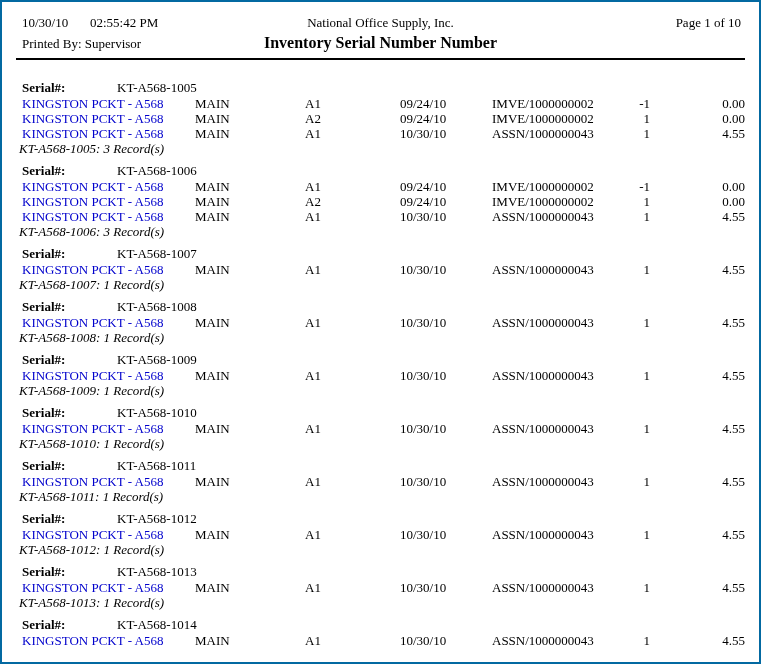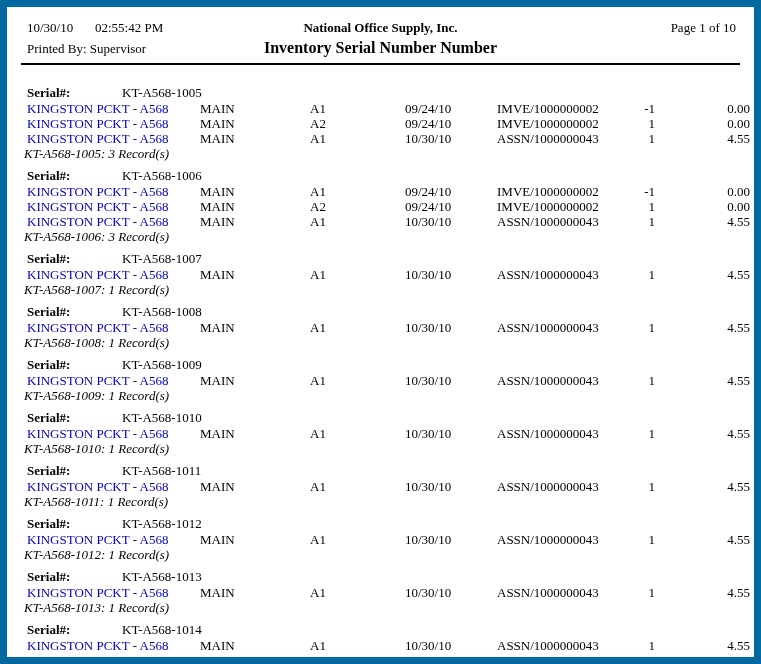--- a/index.html
+++ b/index.html
@@ -5,31 +5,31 @@
   html, body {
     margin: 0;
     padding: 0;
     background: #ffffff;
   }
   .page {
     position: relative;
     width: 761px;
     height: 664px;
     box-sizing: border-box;
-    border: 7px solid #0369a1;
+    border: 2px solid #0369a1;
     background: #ffffff;
     font-family: "Liberation Serif", "DejaVu Serif", serif;
     font-size: 13px;
     color: #000;
     overflow: hidden;
   }
   
   .hdr-date    { position: absolute; left: 20px;  top: 13px; white-space: nowrap; }
   .hdr-time    { position: absolute; left: 88px;  top: 13px; white-space: nowrap; }
-  .hdr-company { position: absolute; left: 0; right: 0; top: 13px; text-align: center; font-weight: bold; }
+  .hdr-company { position: absolute; left: 0; right: 0; top: 13px; text-align: center; font-weight: normal; }
   .hdr-page    { position: absolute; right: 18px; top: 13px; white-space: nowrap; }
   .hdr-printed { position: absolute; left: 20px;  top: 34px; white-space: nowrap; }
   .hdr-title   { position: absolute; left: 0; right: 0; top: 32px; text-align: center; font-weight: bold; font-size: 16px; }
   .hdr-rule    { position: absolute; left: 14px; right: 14px; top: 56px; border-top: 2px solid #000; height: 0; }
   
   .content { position: absolute; left: 0; right: 0; top: 72px; }
   .line { position: relative; height: 15px; line-height: 15px; }
   .line > span { position: absolute; top: 0; white-space: nowrap; }
   .c-item { left: 20px; }
   .c-wh   { left: 193px; }

